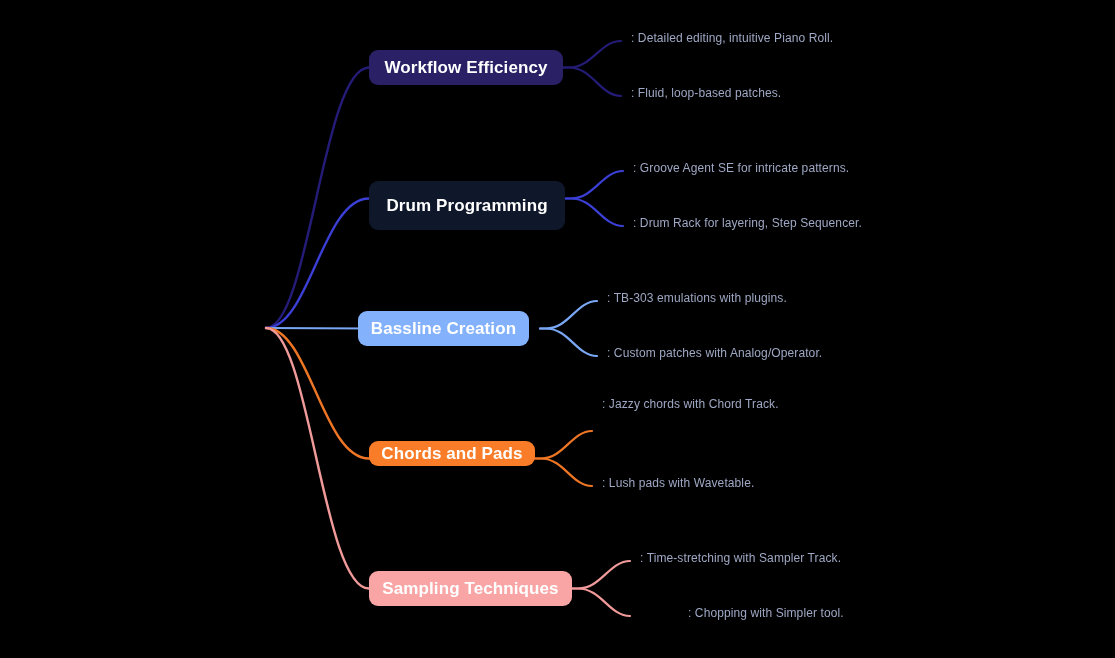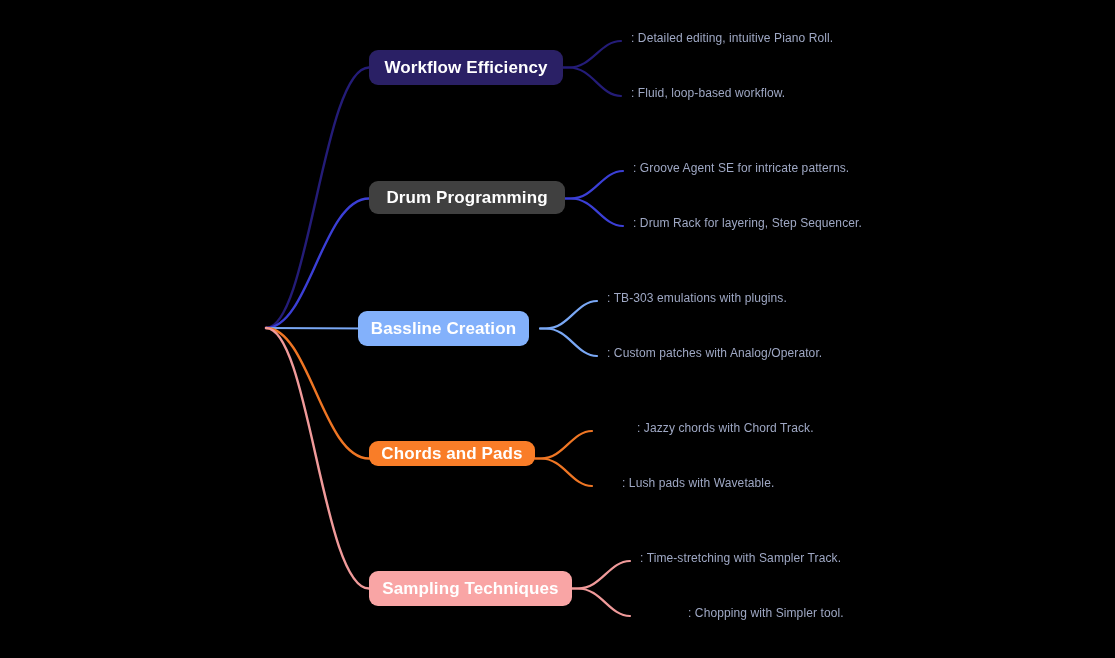--- a/index.html
+++ b/index.html
@@ -78,36 +78,36 @@
       <path d="M 572 588.5 L 578 588.5 C 601.4 588.5, 609.2 561, 630 561" fill="none" stroke="#f09a9a" stroke-width="2.2" stroke-linecap="round"></path>
       <path d="M 572 588.5 L 578 588.5 C 601.4 588.5, 609.2 616, 630 616" fill="none" stroke="#f09a9a" stroke-width="2.2" stroke-linecap="round"></path>
     </svg>
 
 
   <div id="nodes-container">
       <div class="node branch" style="left: 369px; top: 50px; width: 194px; height: 35px; background: rgb(42, 32, 101); color: rgb(255, 255, 255);">
         <span>Workflow Efficiency</span>
       </div>
       <div class="leaf-text" style="left: 631px; top: 31px; color: rgb(159, 168, 196);">: Detailed editing, intuitive Piano Roll.</div>
-      <div class="leaf-text" style="left: 631px; top: 86px; color: rgb(159, 168, 196);">: Fluid, loop-based workflow.</div>
-      <div class="node branch" style="left: 369px; top: 181px; width: 196px; height: 33px; background: #404040; color: rgb(255, 255, 255);">
+      <div class="leaf-text" style="left: 631px; top: 86px; color: rgb(159, 168, 196);">: Fluid, loop-based patches.</div>
+      <div class="node branch" style="left: 369px; top: 181px; width: 196px; height: 49px; background: #0f172a; color: rgb(255, 255, 255);">
         <span>Drum Programming</span>
       </div>
       <div class="leaf-text" style="left: 633px; top: 161px; color: rgb(159, 168, 196);">: Groove Agent SE for intricate patterns.</div>
       <div class="leaf-text" style="left: 633px; top: 216px; color: rgb(159, 168, 196);">: Drum Rack for layering, Step Sequencer.</div>
       <div class="node branch" style="left: 358px; top: 311px; width: 171px; height: 35px; background: rgb(131, 177, 251); color: rgb(255, 255, 255);">
         <span>Bassline Creation</span>
       </div>
       <div class="leaf-text" style="left: 607px; top: 291px; color: rgb(159, 168, 196);">: TB-303 emulations with plugins.</div>
       <div class="leaf-text" style="left: 607px; top: 346px; color: rgb(159, 168, 196);">: Custom patches with Analog/Operator.</div>
       <div class="node branch" style="left: 369px; top: 441px; width: 166px; height: 25px; background: rgb(249, 125, 40); color: rgb(255, 255, 255);">
         <span>Chords and Pads</span>
       </div>
-      <div class="leaf-text" style="left: 602px; top: 421px; color: rgb(159, 168, 196); margin-left: 35px;">: Jazzy chords with Chord Track.</div>
-      <div class="leaf-text" style="left: 602px; top: 476px; color: rgb(159, 168, 196); margin-left: 20px;">: Lush pads with Wavetable.</div>
+      <div class="leaf-text" style="left: 602px; top: 397px; color: rgb(159, 168, 196);">: Jazzy chords with Chord Track.</div>
+      <div class="leaf-text" style="left: 602px; top: 476px; color: rgb(159, 168, 196);">: Lush pads with Wavetable.</div>
       <div class="node branch" style="left: 369px; top: 571px; width: 203px; height: 35px; background: rgb(249, 165, 165); color: rgb(255, 255, 255);">
         <span>Sampling Techniques</span>
       </div>
       <div class="leaf-text" style="left: 640px; top: 551px; color: rgb(159, 168, 196);">: Time-stretching with Sampler Track.</div>
       <div class="leaf-text" style="left: 640px; top: 606px; color: rgb(159, 168, 196); margin-left: 48px;">: Chopping with Simpler tool.</div>
     </div>
 
 </div>
 
 </body></html>

